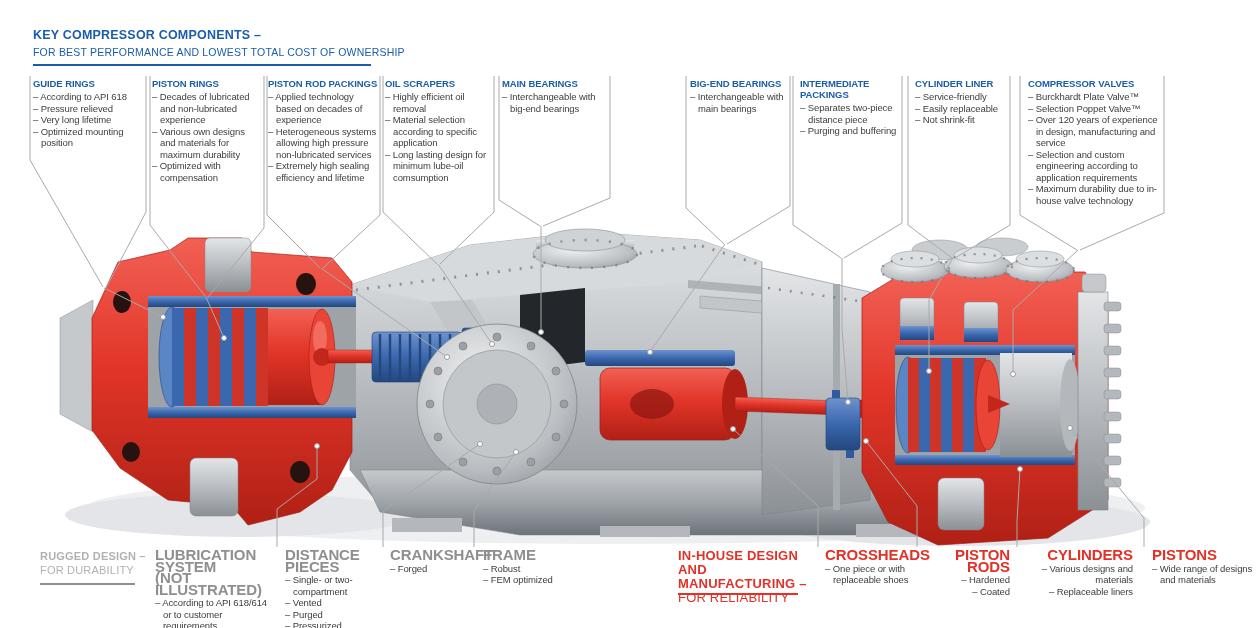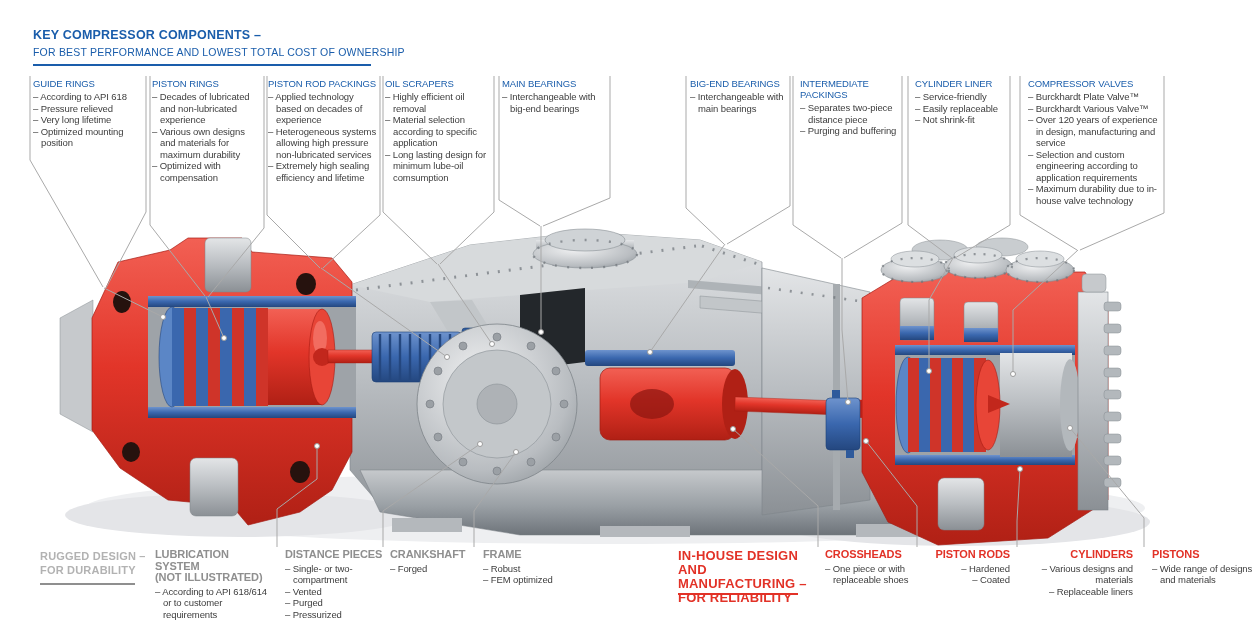--- a/index.html
+++ b/index.html
@@ -9,30 +9,30 @@
     -webkit-font-smoothing:antialiased;
   }
   .layer{position:absolute;left:0;top:0;}
   
   .hdr{position:absolute;left:33px;top:28px;width:420px;}
   .hdr-title{font-size:12.5px;font-weight:bold;color:#1a5dab;letter-spacing:.2px;line-height:15px;}
   .hdr-sub{font-size:10.5px;color:#1a5dab;letter-spacing:.2px;line-height:14px;margin-top:2px;}
   .hdr-rule{position:absolute;left:33px;top:64px;width:338px;height:2px;background:#1a5dab;}
   
   .col{position:absolute;top:78px;}
-  .col .t{font-size:9.5px;font-weight:normal;color:#1a5dab;line-height:11px;margin-bottom:2px;letter-spacing:-.1px;}
+  .col .t{font-size:9.5px;font-weight:bold;color:#1a5dab;line-height:11px;margin-bottom:2px;letter-spacing:-.1px;}
   .item{font-size:9.5px;color:#3d3d3d;line-height:11.5px;padding-left:8px;text-indent:-8px;letter-spacing:-.1px;}
   
   .bcol{position:absolute;top:549px;}
-  .bcol .t{font-size:11px;font-weight:bold;line-height:11.5px;letter-spacing:-.1px;margin-bottom:2px;}
+  .bcol .t{font-size:15px;font-weight:bold;line-height:11.5px;letter-spacing:-.1px;margin-bottom:2px;}
   .t-gray{color:#8f8f8f;}
   .t-red{color:#e23227;}
   .slogan-gray{font-size:11px;font-weight:bold;color:#b2b2b2;line-height:14px;letter-spacing:.2px;}
   .slogan-red{font-size:13px;font-weight:bold;color:#e23227;line-height:14px;letter-spacing:.2px;}
-  .slogan-red .light, .slogan-gray .light{font-weight:bold;}
+  .slogan-red .light, .slogan-gray .light{font-weight:normal;}
   .rug-rule{position:absolute;left:40px;top:583px;width:95px;height:2px;background:#8f8f8f;}
   .ih-rule{position:absolute;left:678px;top:593px;width:120px;height:2px;background:#e23227;}
   svg{display:block;}
 </style>
 </head>
 <body>
 
 <svg class="layer" width="1260" height="628" viewBox="0 0 1260 628">
   <defs>
     <linearGradient id="gSteel" x1="0" y1="0" x2="0" y2="1">
@@ -363,21 +363,21 @@
 </div>
 <div class="col" style="left:915px;width:95px;">
   <div class="t">CYLINDER LINER</div>
   <div class="item">– Service-friendly</div>
   <div class="item">– Easily replaceable</div>
   <div class="item">– Not shrink-fit</div>
 </div>
 <div class="col" style="left:1028px;width:136px;">
   <div class="t">COMPRESSOR VALVES</div>
   <div class="item">– Burckhardt Plate Valve™</div>
-  <div class="item">– Burckhardt Various Valve™</div>
+  <div class="item">– Selection Poppet Valve™</div>
   <div class="item">– Over 120 years of experience in design, manufacturing and service</div>
   <div class="item">– Selection and custom engineering according to application requirements</div>
   <div class="item">– Maximum durability due to in-house valve technology</div>
 </div>
 
 <div class="bcol slogan-gray" style="left:40px;width:130px;">
   <div>RUGGED DESIGN –</div>
   <div class="light">FOR DURABILITY</div>
 </div>
 <div class="rug-rule"></div>

